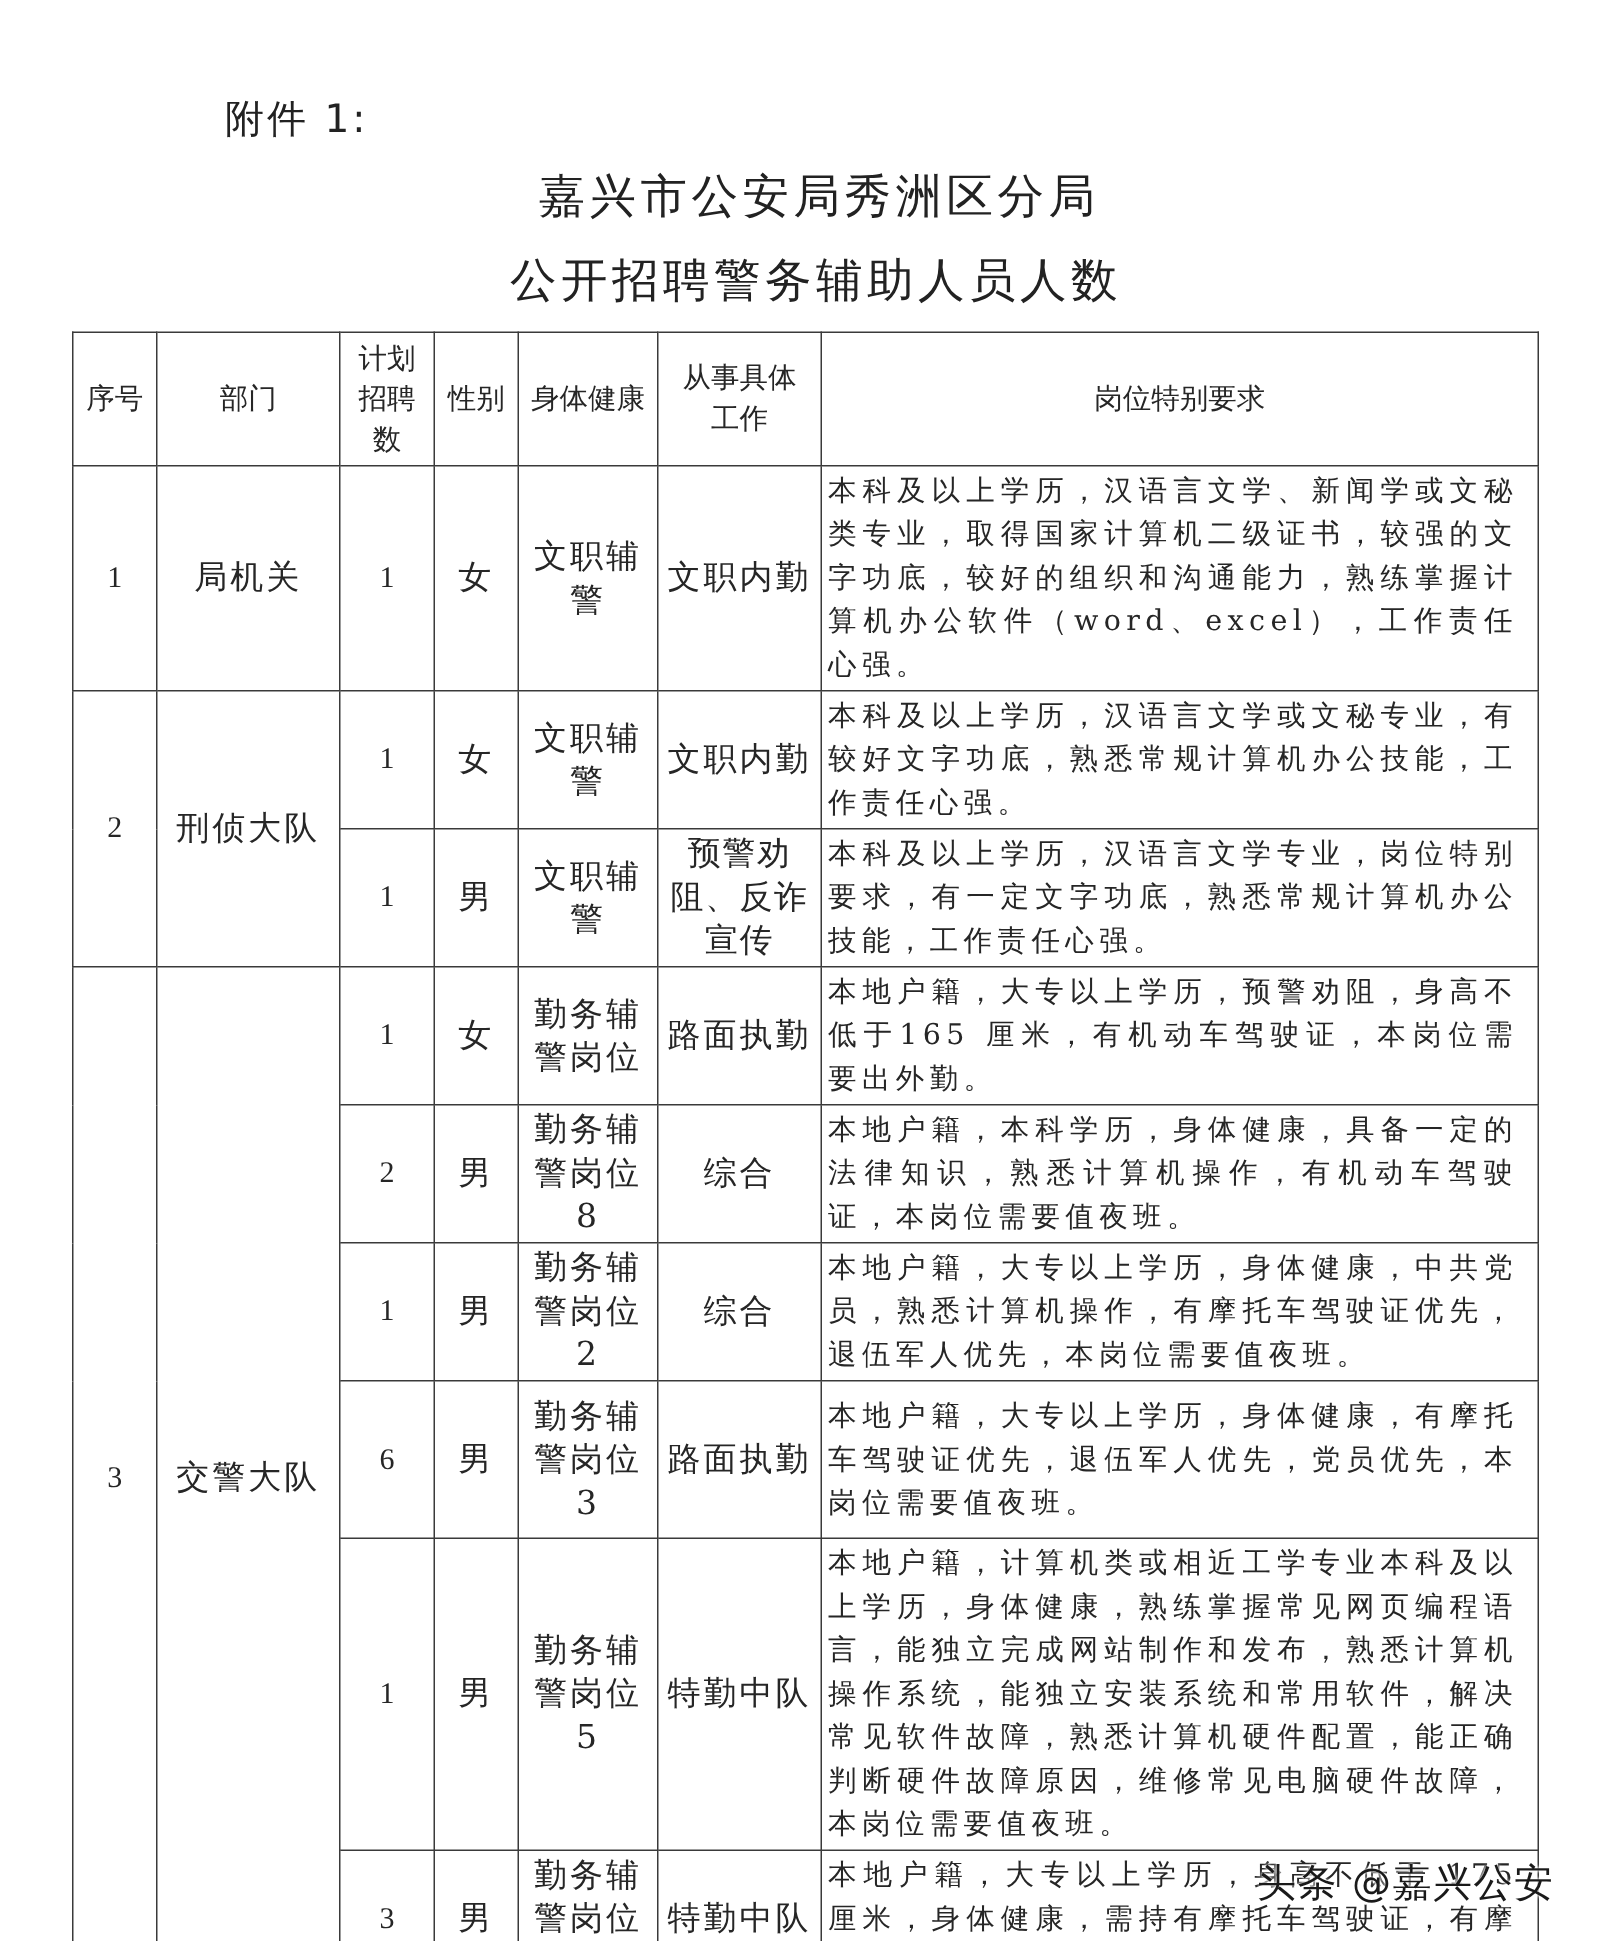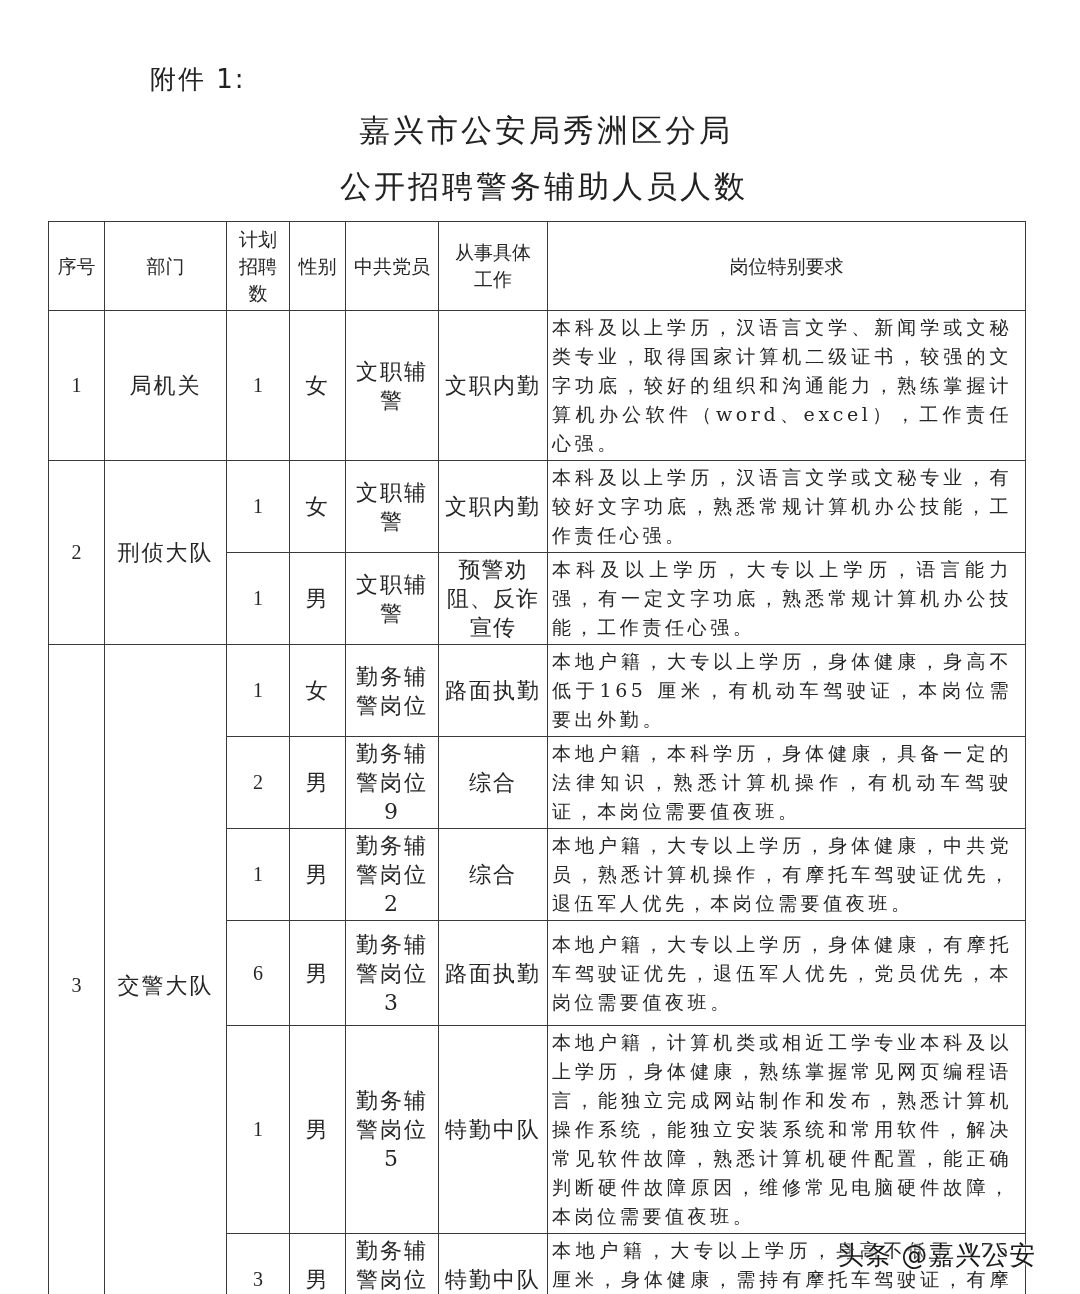--- a/index.html
+++ b/index.html
@@ -56,21 +56,21 @@
     <col style="width:93px">
       <col style="width:109px">
       <col style="width:478px">
   </colgroup>
   <thead>
     <tr style="height:89px">
       <th>序号</th>
       <th>部门</th>
       <th style="padding:0 4px;text-align:center;"><span>计划招聘数</span></th>
       <th>性别</th>
-      <th>中共党员</th>
+      <th>身体健康</th>
       <th style="padding:0 8px;"><span>从事具体工作</span></th>
       <th>岗位特别要求</th>
     </tr>
   </thead>
   <tbody>
 
     <tr style="height:117px">
       <td class="num">1</td>
       <td>局机关</td>
       <td class="num">1</td>
@@ -87,36 +87,36 @@
       <td>女</td>
       <td>文职辅警</td>
       <td>文职内勤</td>
       <td class="req">本科及以上学历，汉语言文学或文秘专业，有较好文字功底，熟悉常规计算机办公技能，工作责任心强。</td>
     </tr>
     <tr style="height:89px">
       <td class="num">1</td>
       <td>男</td>
       <td>文职辅警</td>
       <td style="letter-spacing:1px;margin-top:12px;">预警劝阻、反诈宣传</td>
-      <td class="req">本科及以上学历，大专以上学历，语言能力强，有一定文字功底，熟悉常规计算机办公技能，工作责任心强。</td>
+      <td class="req">本科及以上学历，汉语言文学专业，岗位特别要求，有一定文字功底，熟悉常规计算机办公技能，工作责任心强。</td>
     </tr>
 
     <tr style="height:68px">
       <td class="num" rowspan="6">3</td>
       <td rowspan="6">交警大队</td>
       <td class="num">1</td>
       <td>女</td>
       <td style="padding:0 6px;">勤务辅警岗位</td>
       <td>路面执勤</td>
-      <td class="req">本地户籍，大专以上学历，身体健康，身高不低于165 厘米，有机动车驾驶证，本岗位需要出外勤。</td>
+      <td class="req">本地户籍，大专以上学历，预警劝阻，身高不低于165 厘米，有机动车驾驶证，本岗位需要出外勤。</td>
     </tr>
     <tr style="height:89px">
       <td class="num">2</td>
       <td>男</td>
-      <td style="padding:0 6px;">勤务辅警岗位 9</td>
+      <td style="padding:0 6px;">勤务辅警岗位 8</td>
       <td>综合</td>
       <td class="req">本地户籍，本科学历，身体健康，具备一定的法律知识，熟悉计算机操作，有机动车驾驶证，本岗位需要值夜班。</td>
     </tr>
     <tr style="height:88px">
       <td class="num">1</td>
       <td>男</td>
       <td style="padding:0 6px;margin-top:45px;">勤务辅警岗位 2</td>
       <td>综合</td>
       <td class="req">本地户籍，大专以上学历，身体健康，中共党员，熟悉计算机操作，有摩托车驾驶证优先，退伍军人优先，本岗位需要值夜班。</td>
     </tr>

